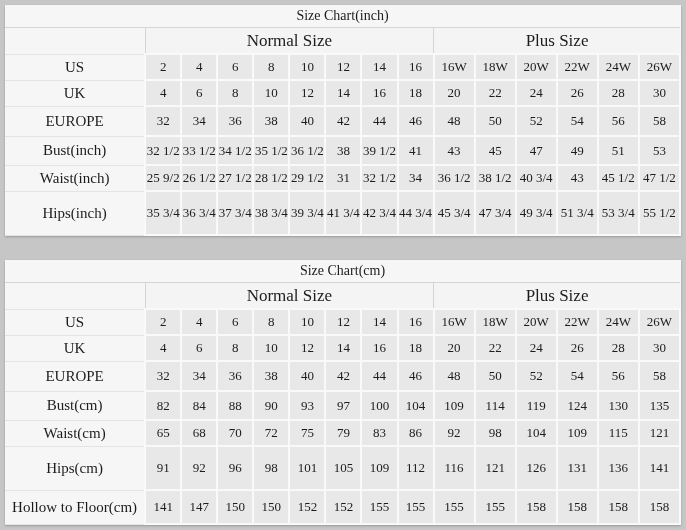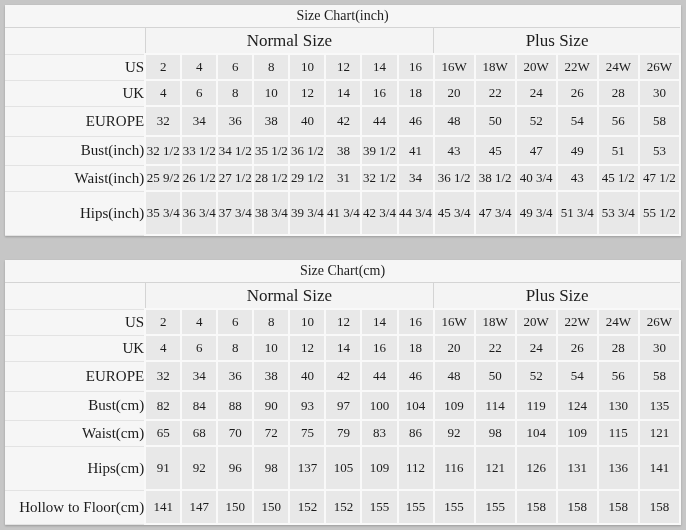--- a/index.html
+++ b/index.html
@@ -47,21 +47,20 @@
   .corner-cell{
     background:var(--table-bg);
     border-right:1px solid var(--separator-gray);
     border-bottom:1px solid var(--row-line);
   }
   .label-cell{
     font-size:15px;
     background:var(--table-bg);
     border-right:1px solid var(--separator-gray);
     border-bottom:1px solid var(--row-line);
-    text-align:right;
   }
   .data-cell{
     font-size:13px;
     background:var(--data-cell-bg);
     border:2px solid var(--separator-light);
   }
   
   table tr:nth-child(3){height:26px;}
   table tr:nth-child(4){height:26px;}
   table tr:nth-child(5){height:30px;padding-left:48px;}
@@ -319,21 +318,21 @@
             <td class="data-cell">109</td>
             <td class="data-cell">115</td>
             <td class="data-cell">121</td>
           </tr>
           <tr class="data-row">
             <td class="label-cell">Hips(cm)</td>
             <td class="data-cell">91</td>
             <td class="data-cell">92</td>
             <td class="data-cell">96</td>
             <td class="data-cell">98</td>
-            <td class="data-cell">137</td>
+            <td class="data-cell">101</td>
             <td class="data-cell">105</td>
             <td class="data-cell">109</td>
             <td class="data-cell">112</td>
             <td class="data-cell">116</td>
             <td class="data-cell">121</td>
             <td class="data-cell">126</td>
             <td class="data-cell">131</td>
             <td class="data-cell">136</td>
             <td class="data-cell">141</td>
           </tr>

